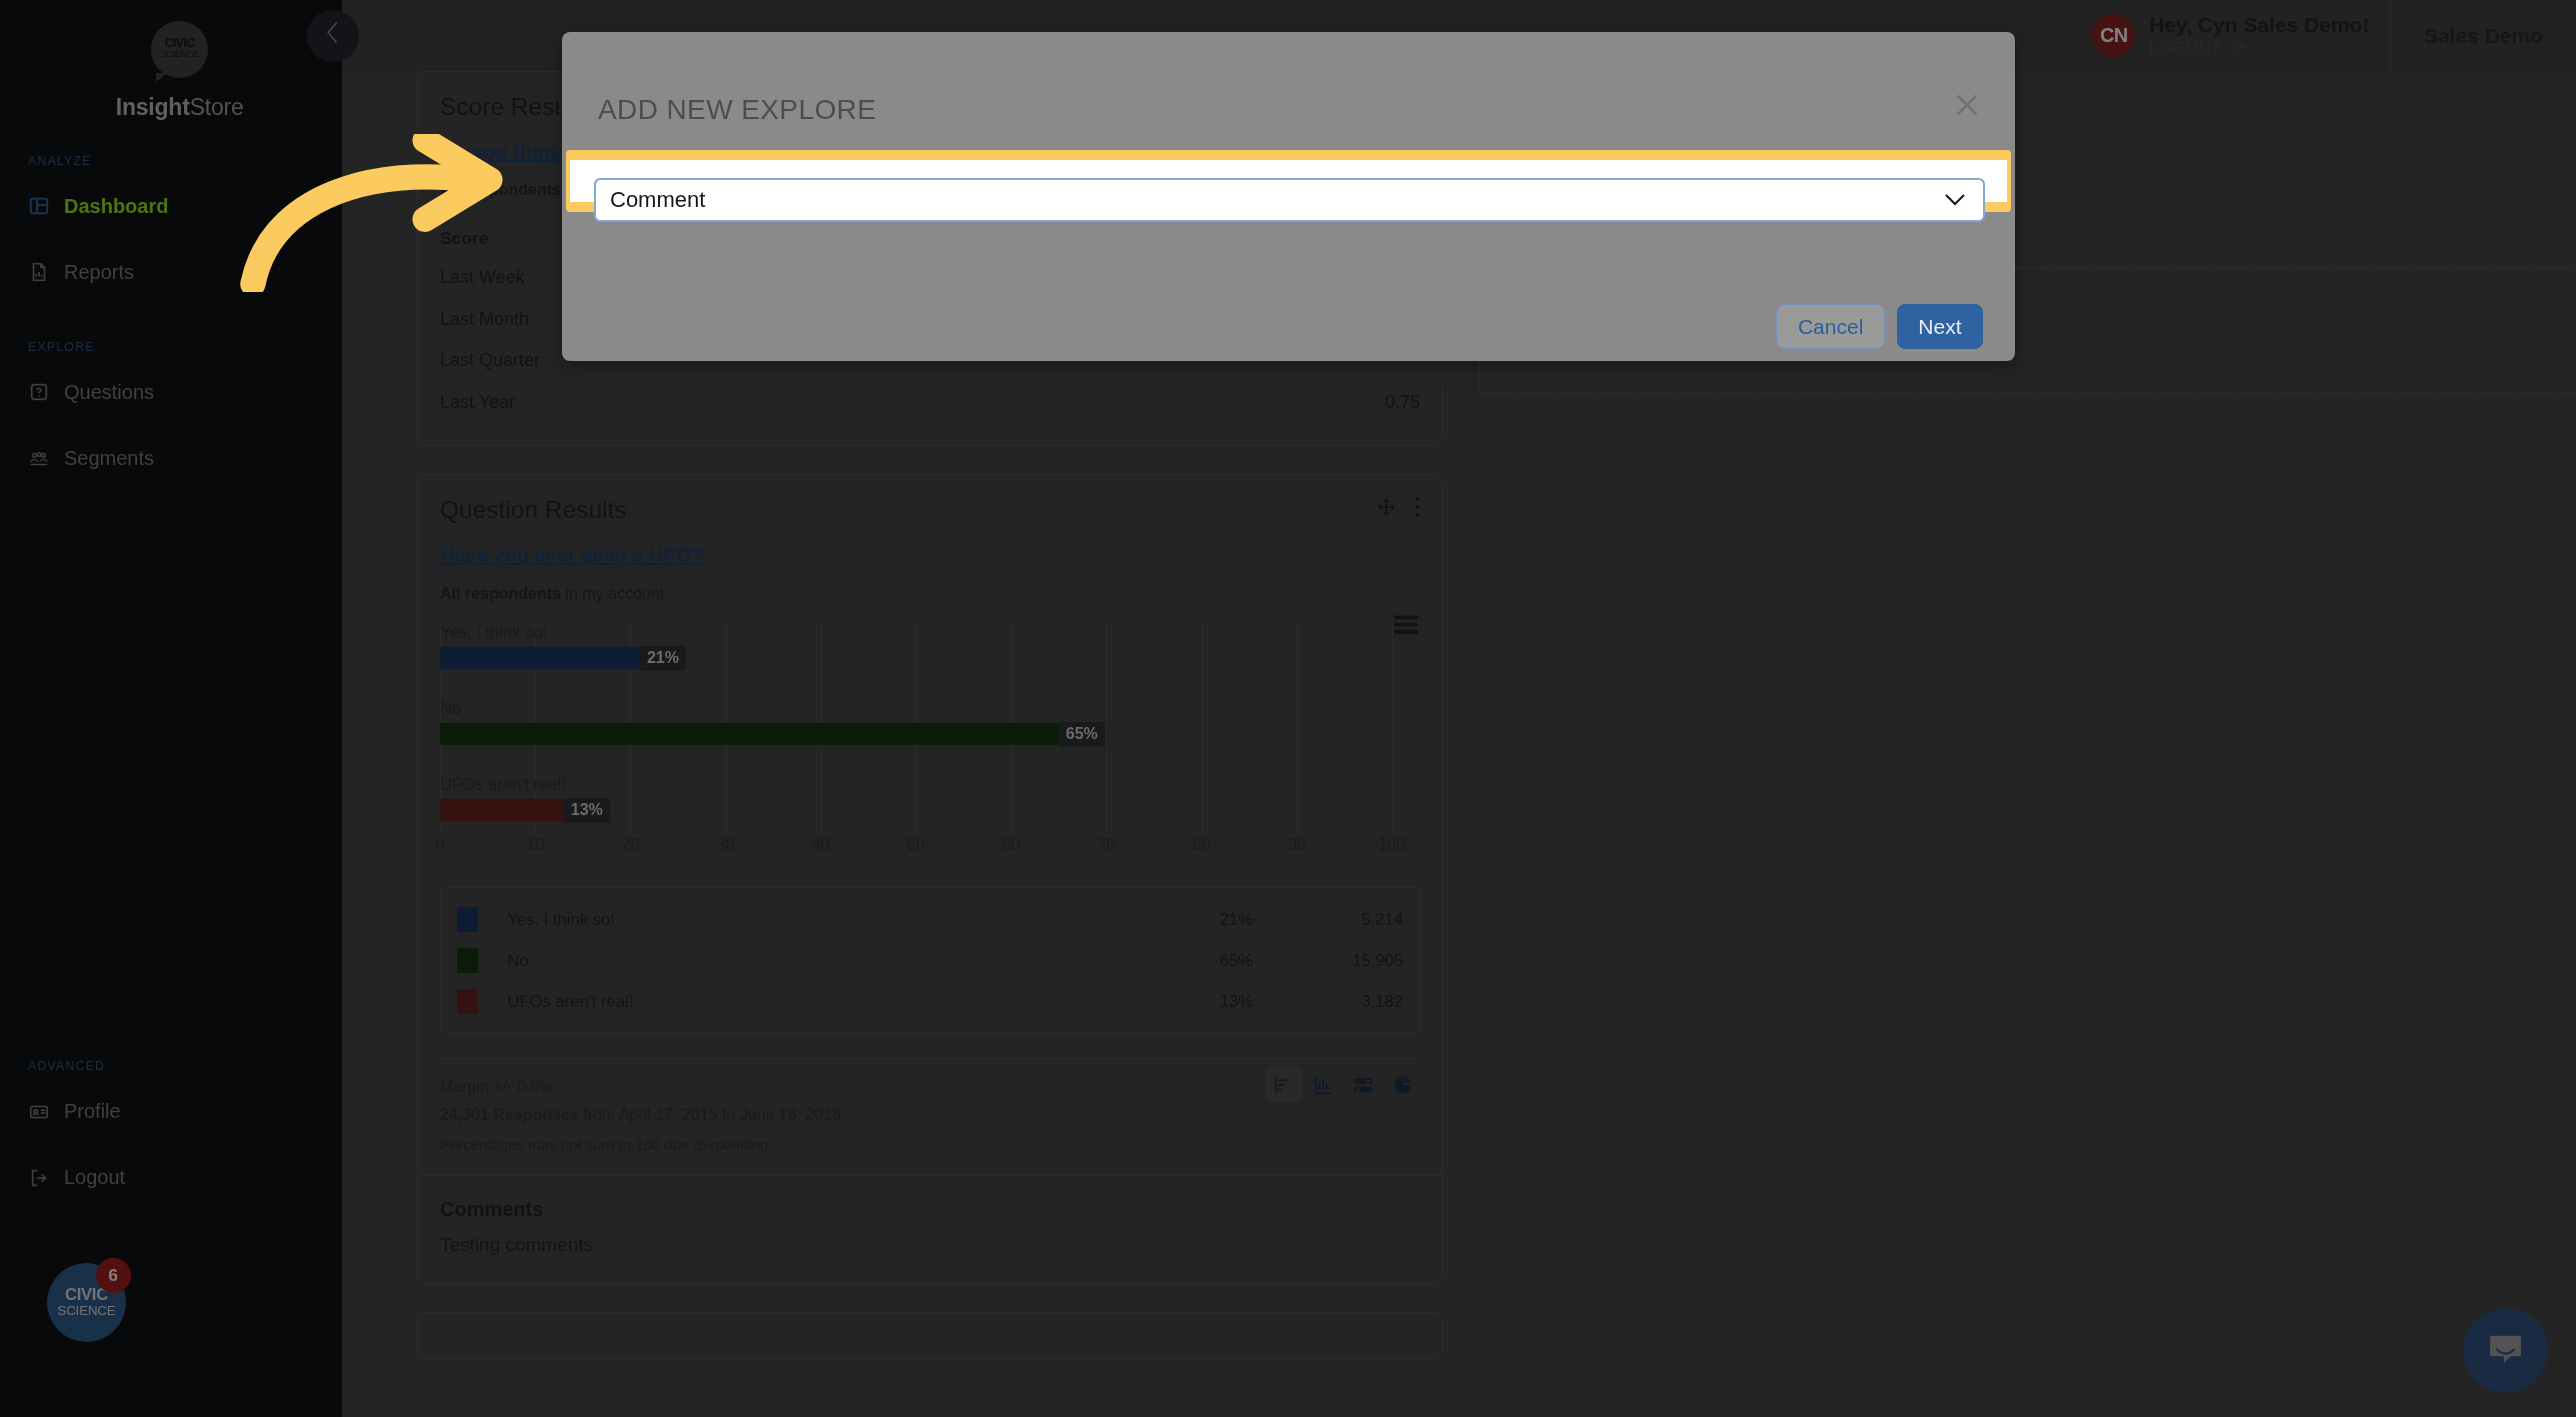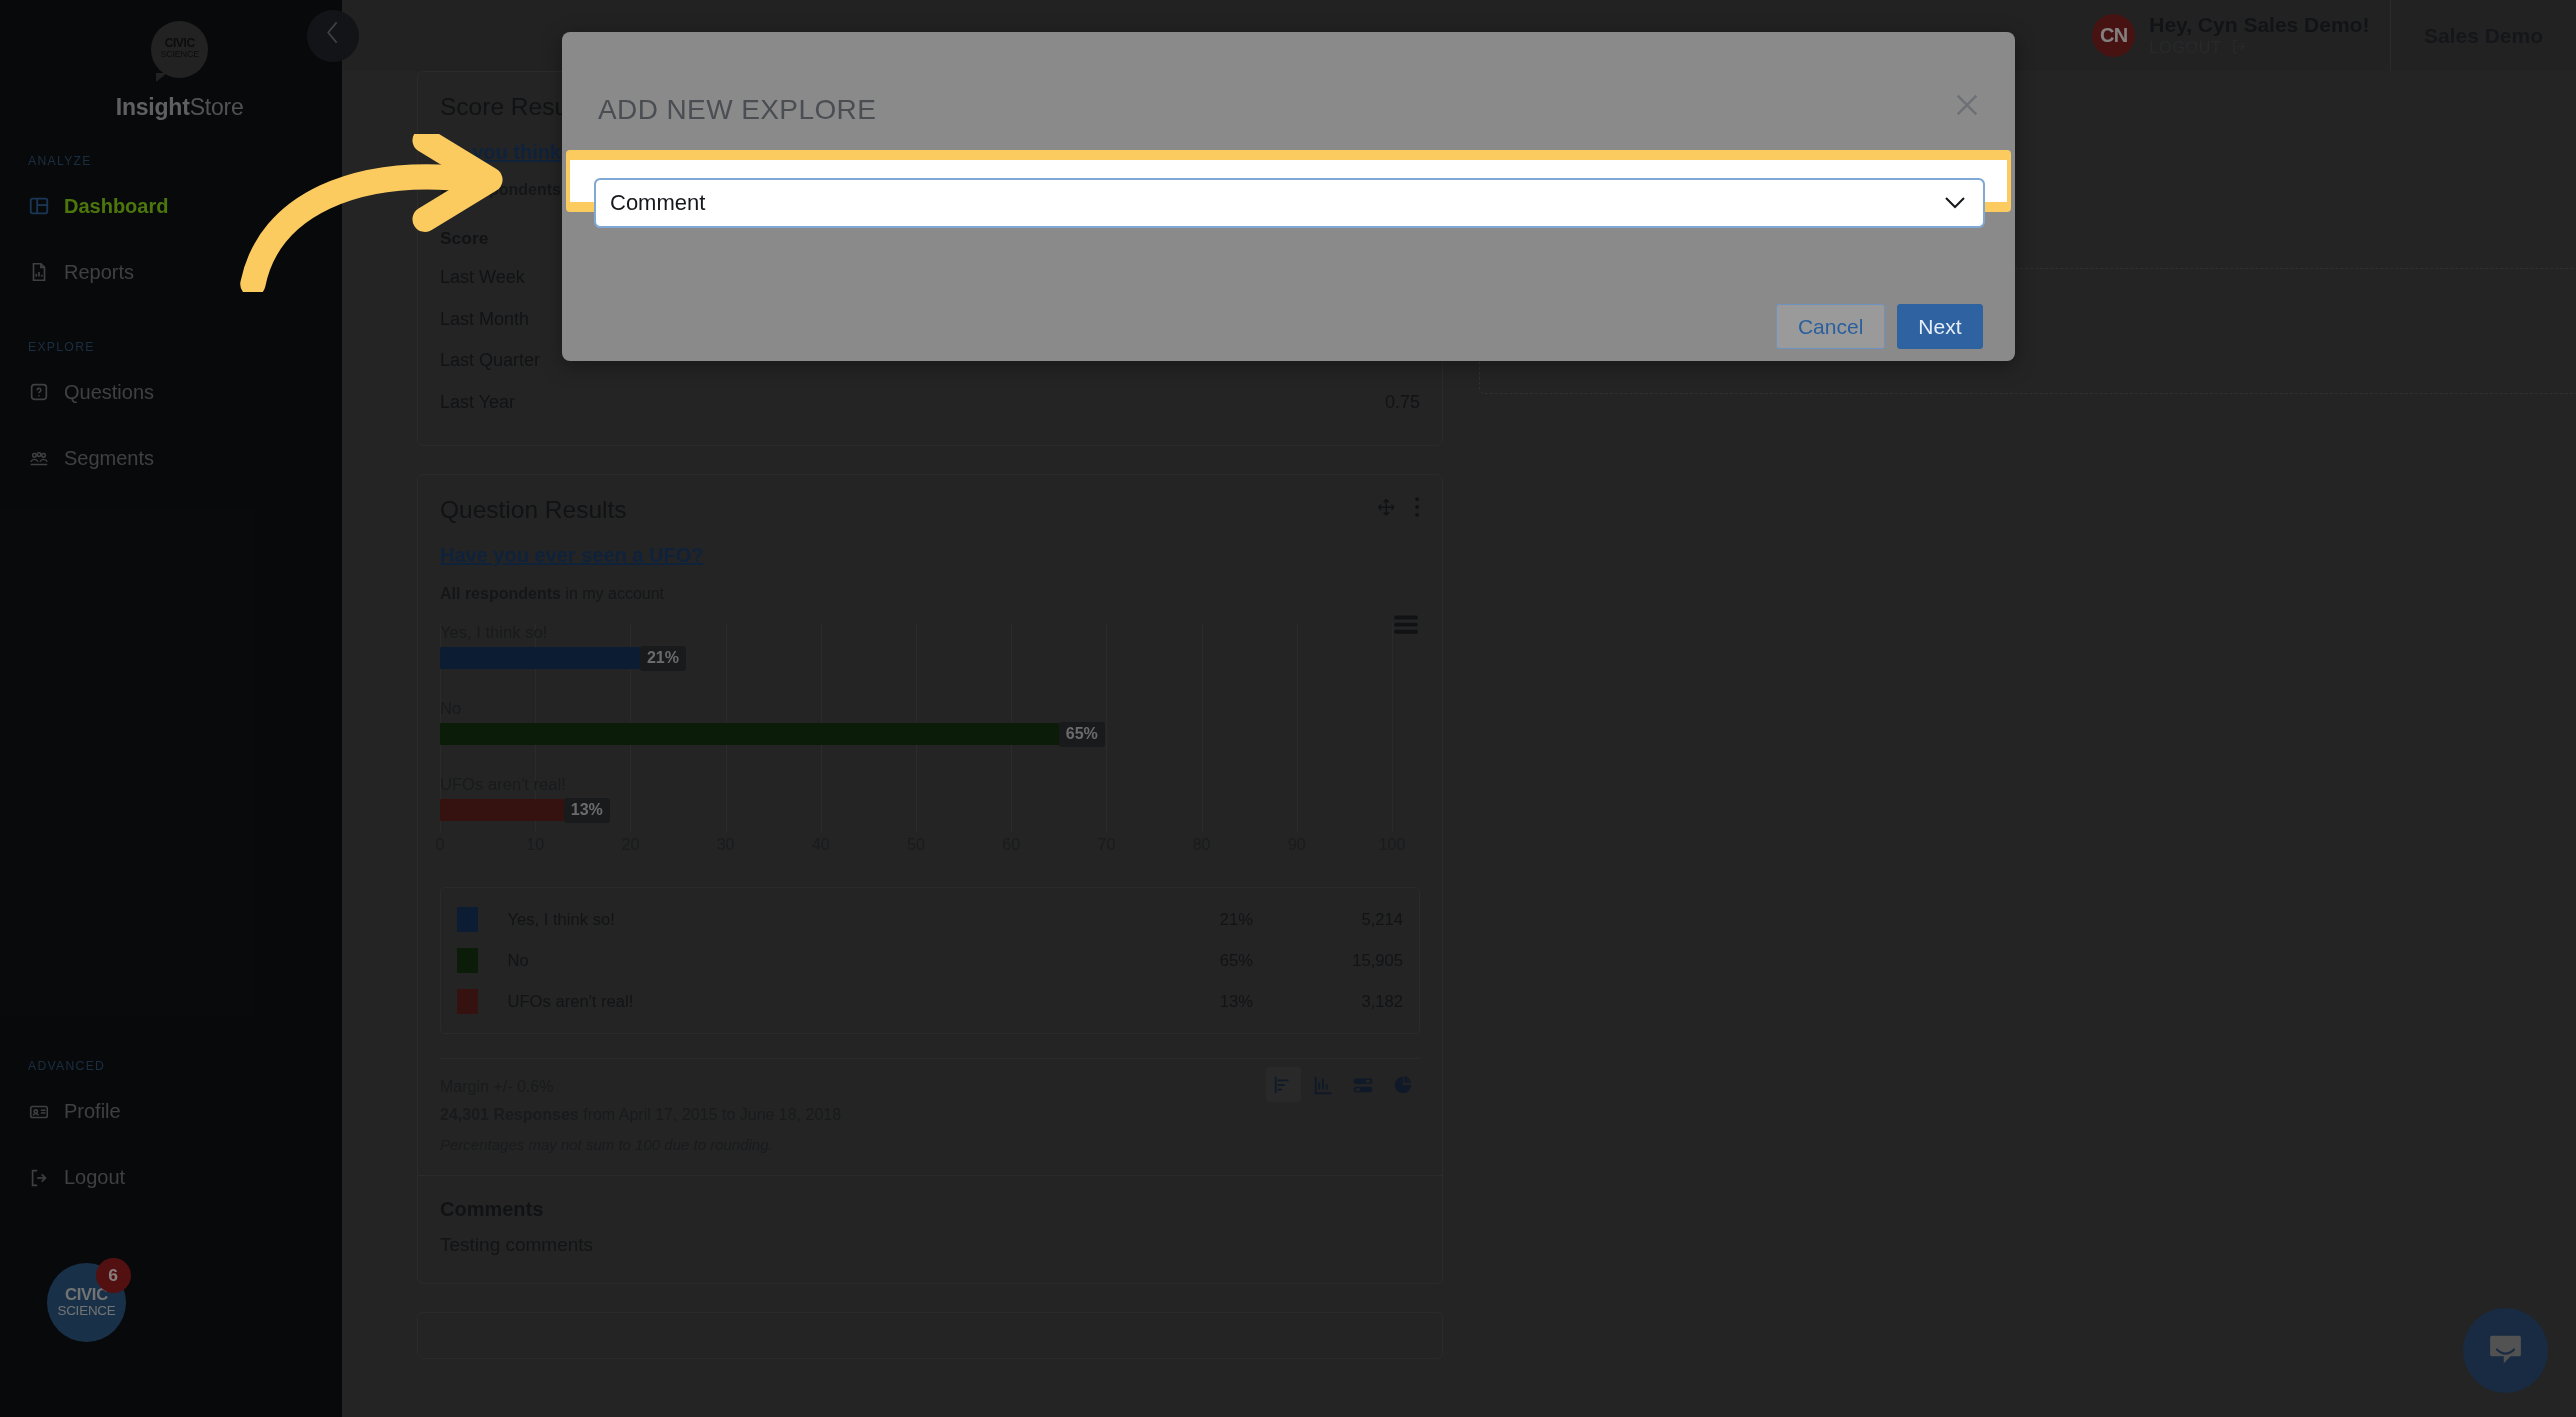--- a/index.html
+++ b/index.html
@@ -193,36 +193,36 @@
   .modal-close {
     position: absolute; right: 32px; top: 57px;
     font-size: 33px; color: #6d7176; line-height: 1;
   }
   .modal-field-label {
     position: absolute; left: 36px; top: 144px;
     font-size: 20.5px; font-weight: 700; color: #3c4045;
   }
   .modal-actions { position: absolute; right: 32px; top: 272px; display: flex; gap: 12px; }
   .btn {
-    font-size: 21px; padding: 11px 20.5px; border-radius: 3px; line-height: 1;
+    font-size: 21px; padding: 11px 20.5px; border-radius: 8px; line-height: 1;
   }
   .btn-cancel { background: #9a9a9a; border: 1.6px solid #6d93c0; color: #2a5f9e; }
   .btn-next { background: #2e62a0; border: 1.6px solid #2e62a0; color: #e6eef7; }
 
   
   .hl-band {
     position: absolute; left: 566px; top: 150px; width: 1445px; height: 62px;
     background: #fbcb5f; border-radius: 4px; z-index: 30;
   }
   .hl-inner {
     position: absolute; left: 570px; top: 160px; width: 1437px; height: 42px;
     background: #ffffff; z-index: 31;
   }
   .select-box {
-    position: absolute; left: 594px; top: 178px; width: 1391px; height: 50px;
+    position: absolute; left: 594px; top: 178px; width: 1391px; height: 44px;
     background: #fff; border: 2.4px solid #7fa8d4; border-radius: 6.3px;
     display: flex; align-items: center; justify-content: space-between;
     padding: 0 16px 0 14px; z-index: 32;
   }
   .select-value { font-size: 22px; color: #16181b; }
   .select-caret { color: #16181b; font-size: 20.5px; line-height: 1; }
 
   
   .anno-arrow { position: absolute; left: 237px; top: 134px; z-index: 40; pointer-events: none; }
 

